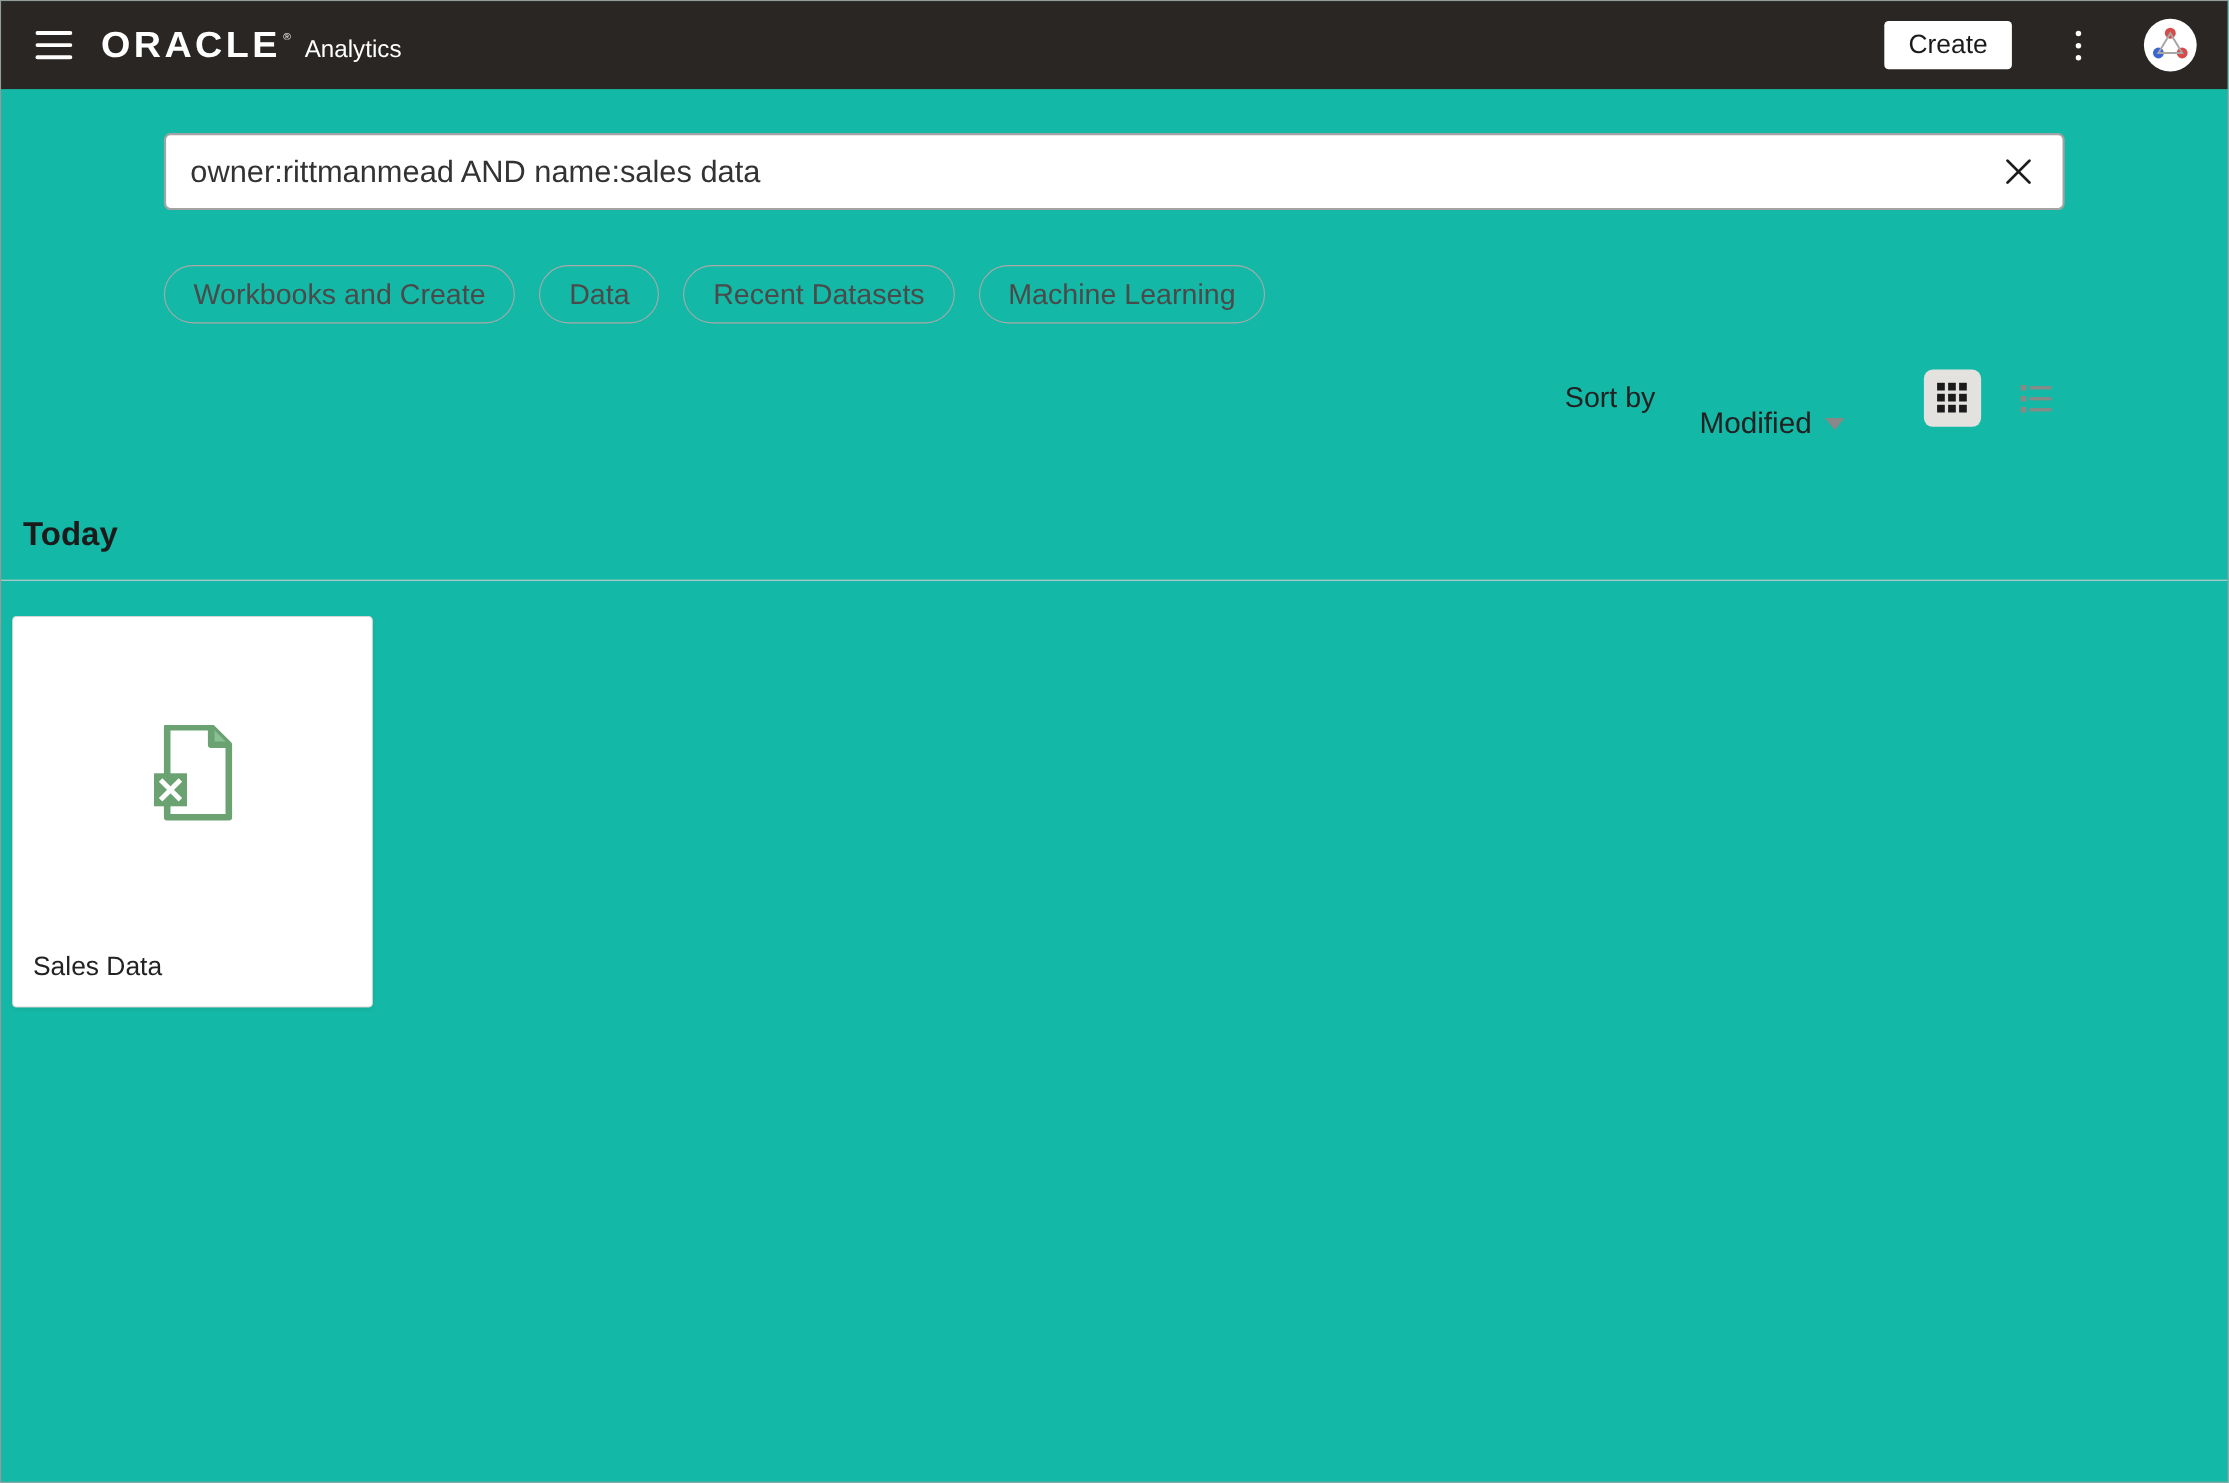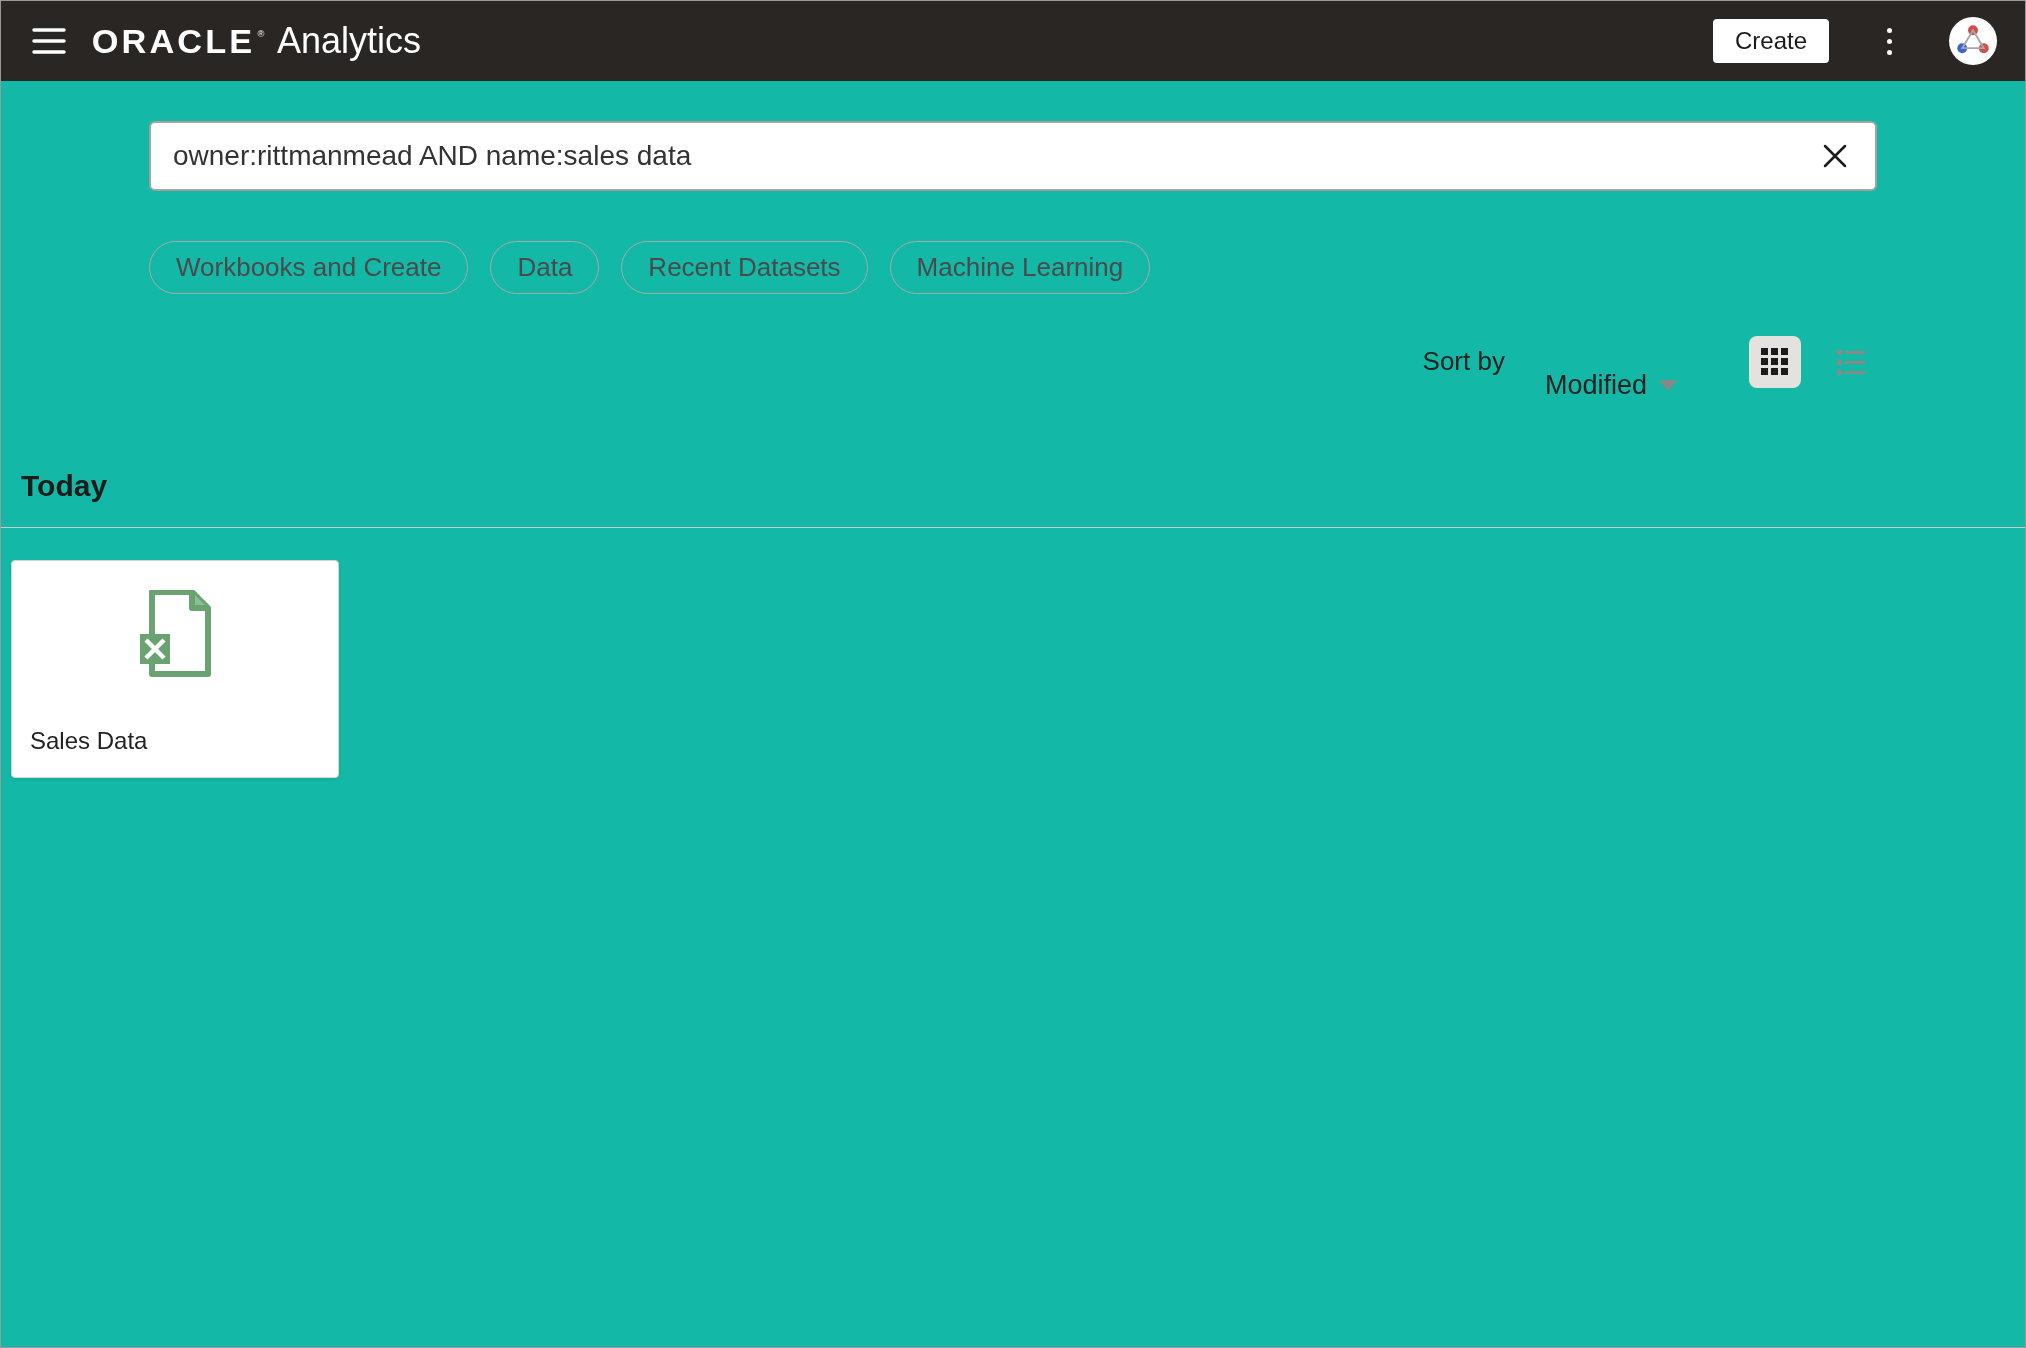--- a/index.html
+++ b/index.html
@@ -49,21 +49,21 @@
   .brand-oracle {
     font-family: Arial, sans-serif;
     font-weight: 700;
     font-size: 33px;
     letter-spacing: 3px;
     transform: scaleX(1.04);
     position: relative;
   }
   .brand-reg { font-size: 9px; position: relative; top: -16px; left: 2px; font-weight: 400; letter-spacing: 0;}
   .brand-product {
-    font-size: 36px;
+    font-size: 22px;
     font-weight: 400;
   }
 
   .header-spacer { flex: 1; }
 
   .create-btn {
     background: #fff;
     color: #1b1b1b;
     border: none;
     border-radius: 4px;
@@ -179,21 +179,21 @@
 
   
   .card-grid {
     padding: 32px 10px;
     display: flex;
     flex-wrap: wrap;
     gap: 28px;
   }
   .card {
     width: 328px;
-    height: 218px;
+    height: 356px;
     background: #fff;
     border: 1px solid #d6d5d2;
     border-radius: 4px;
     box-shadow: 0 2px 4px rgba(0,0,0,0.06);
     display: flex;
     flex-direction: column;
     cursor: pointer;
   }
   .card-body {
     flex: 1;

